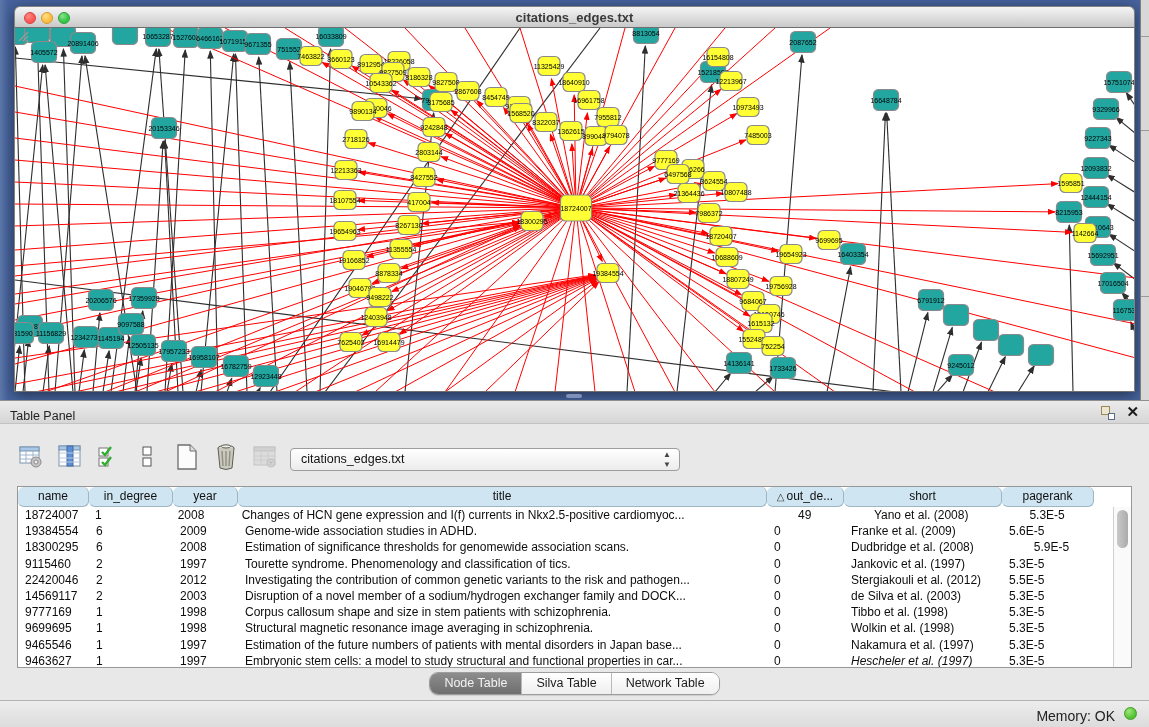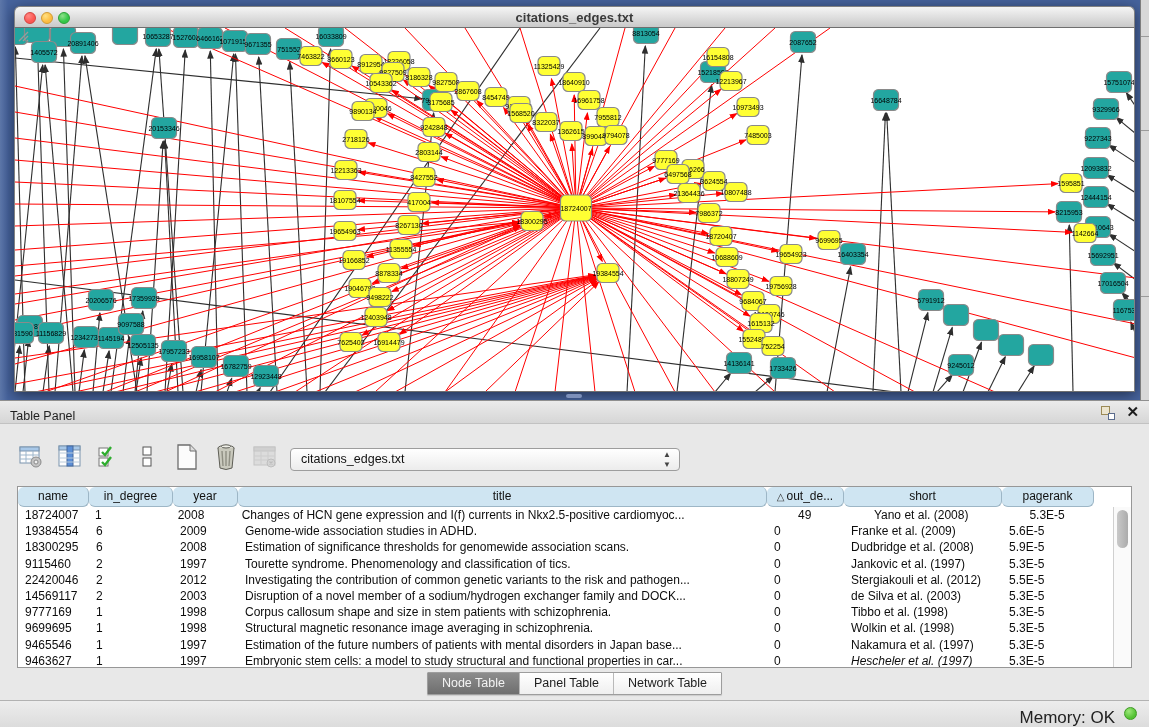--- a/index.html
+++ b/index.html
@@ -62,30 +62,30 @@
   .tbody { position:absolute; left:0; top:20px; right:18px; bottom:0; overflow:hidden; }
   .tr { display:flex; height:16.2px; }
   .td { font-size:12px; color:#0d0d0d; line-height:16px; padding-left:7px; overflow:hidden;
     white-space:nowrap; text-overflow:clip; }
   .vscroll { position:absolute; right:0; top:20px; bottom:0; width:18px;
     background:#fafafa; border-left:1px solid #d0d0d0; }
   .vthumb { position:absolute; left:3px; top:3px; width:11px; height:38px;
     background:linear-gradient(90deg,#c9c9c9,#ababab); border-radius:6px; }
   
   .tabbar { position:absolute; left:0; top:247px; width:1149px; text-align:center; }
-  .seg { display:inline-flex; border:1px solid #9d9d9d; border-radius:1px; overflow:hidden;
+  .seg { display:inline-flex; border:1px solid #9d9d9d; border-radius:9px; overflow:hidden;
     background:#fff; box-shadow:0 1px 1px rgba(0,0,0,.12); }
   .seg-btn { font-size:12.5px; padding:3px 14px 4px 14px; color:#1d1d1d;
     background:linear-gradient(#ffffff,#efefef); border-right:1px solid #b9b9b9; }
   .seg-btn:last-child { border-right:none; }
   .seg-btn.selected { background:linear-gradient(#8d8d8d,#6e6e6e); color:#f3f3f3; }
   
   .statusbar { position:absolute; left:0; top:700px; width:1149px; height:27px;
     background:linear-gradient(#ededed,#dcdcdc); border-top:1px solid #b2b2b2; }
-  .memory { position:absolute; right:34px; top:7px; font-size:17px; color:#222; }
+  .memory { position:absolute; right:34px; top:7px; font-size:14px; color:#222; }
   .mem-dot { position:absolute; right:12px; top:6px; width:13px; height:13px; border-radius:50%;
     background:radial-gradient(circle at 35% 30%,#9de87a,#54c234 65%); border:1px solid #3e9b24; }
 </style>
 </head>
 <body>
 
 <div class="graph-region">
   <div class="mac-window">
     <div class="titlebar">
       <span class="light red"></span>
@@ -638,21 +638,21 @@
           <div class="td" style="width: 158px;">Franke et al. (2009)</div>
           <div class="td" style="width: 92px;">5.6E-5</div>
         </div>
         <div class="tr">
           <div class="td" style="width: 71px;">18300295</div>
           <div class="td" style="width: 84px;">6</div>
           <div class="td" style="width: 65px;">2008</div>
           <div class="td" style="width: 529px;">Estimation of significance thresholds for genomewide association scans.</div>
           <div class="td" style="width: 77px;">0</div>
           <div class="td" style="width: 158px;">Dudbridge et al. (2008)</div>
-          <div class="td" style="width: 92px;">5.9E-5</div>
+          <div class="td" style="width: 92px; text-align: center;">5.9E-5</div>
         </div>
         <div class="tr">
           <div class="td" style="width: 71px;">9115460</div>
           <div class="td" style="width: 84px;">2</div>
           <div class="td" style="width: 65px;">1997</div>
           <div class="td" style="width: 529px;">Tourette syndrome. Phenomenology and classification of tics.</div>
           <div class="td" style="width: 77px;">0</div>
           <div class="td" style="width: 158px;">Jankovic et al. (1997)</div>
           <div class="td" style="width: 92px;">5.3E-5</div>
         </div>
@@ -712,21 +712,21 @@
         </div>
       </div>
     <div class="vscroll">
       <div class="vthumb"></div>
     </div>
   </div>
 
   <div class="tabbar">
     <div class="seg">
       <div class="seg-btn selected">Node Table</div>
-      <div class="seg-btn">Panel Table</div>
+      <div class="seg-btn">Silva Table</div>
       <div class="seg-btn">Network Table</div>
     </div>
   </div>
 </div>
 
 <div class="statusbar">
   <span class="memory">Memory: OK</span>
   <span class="mem-dot"></span>
 </div>
 

